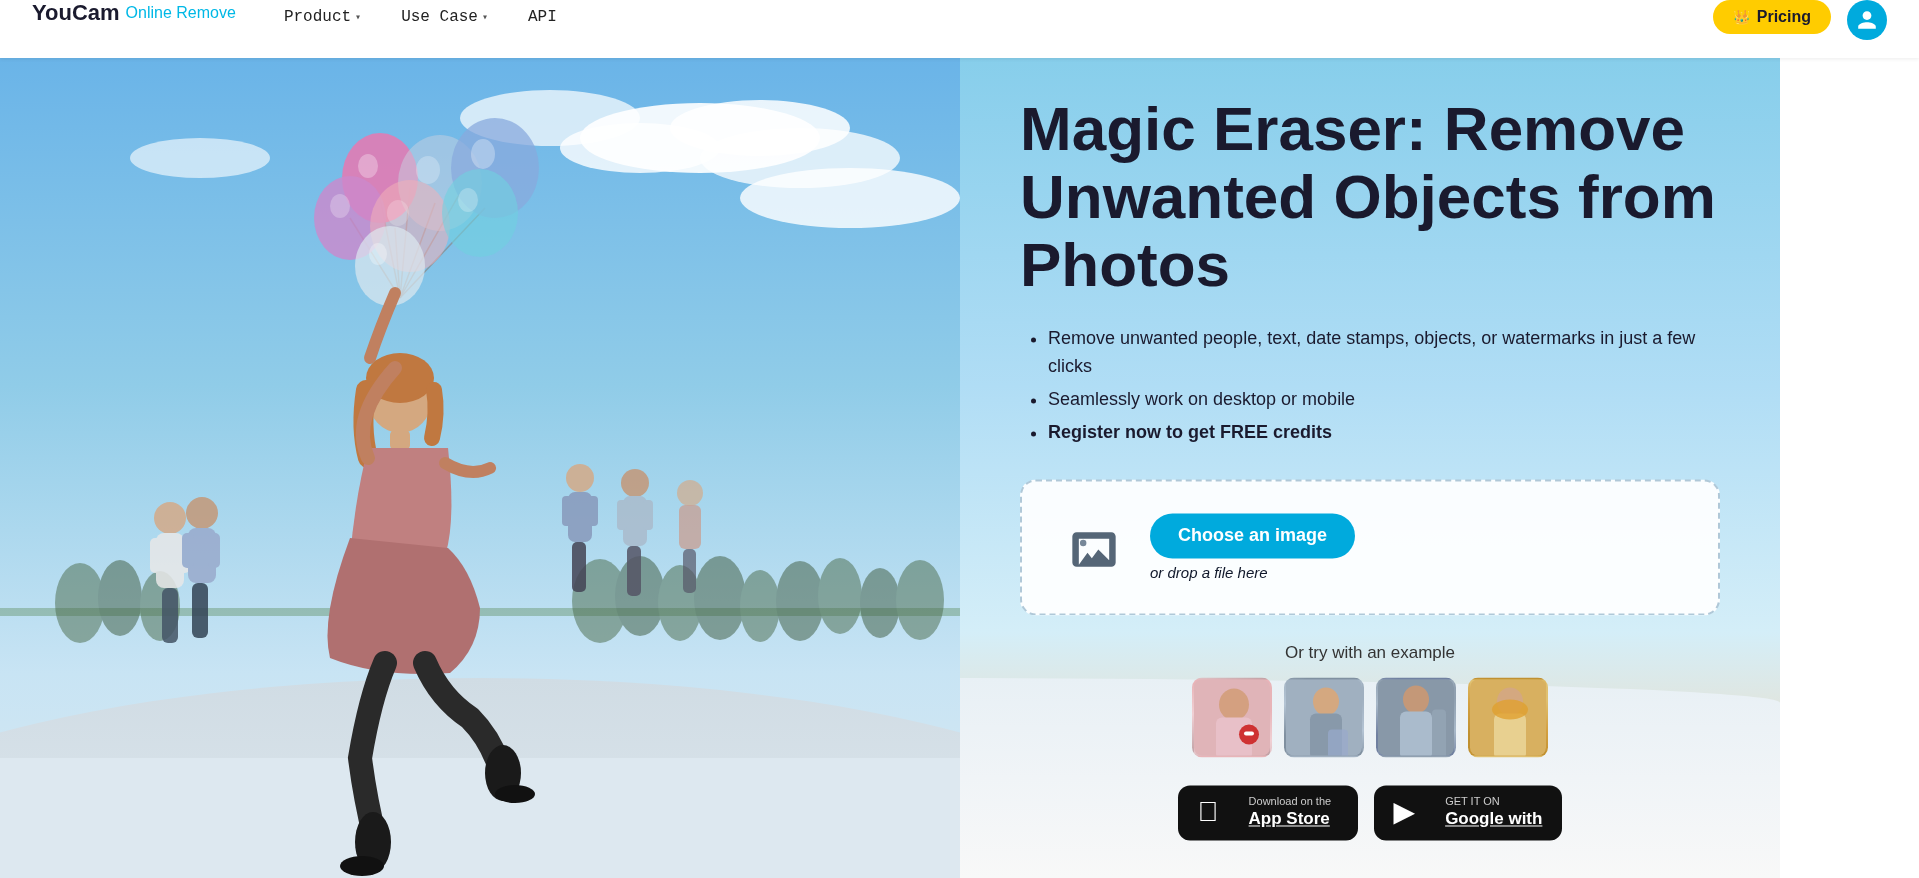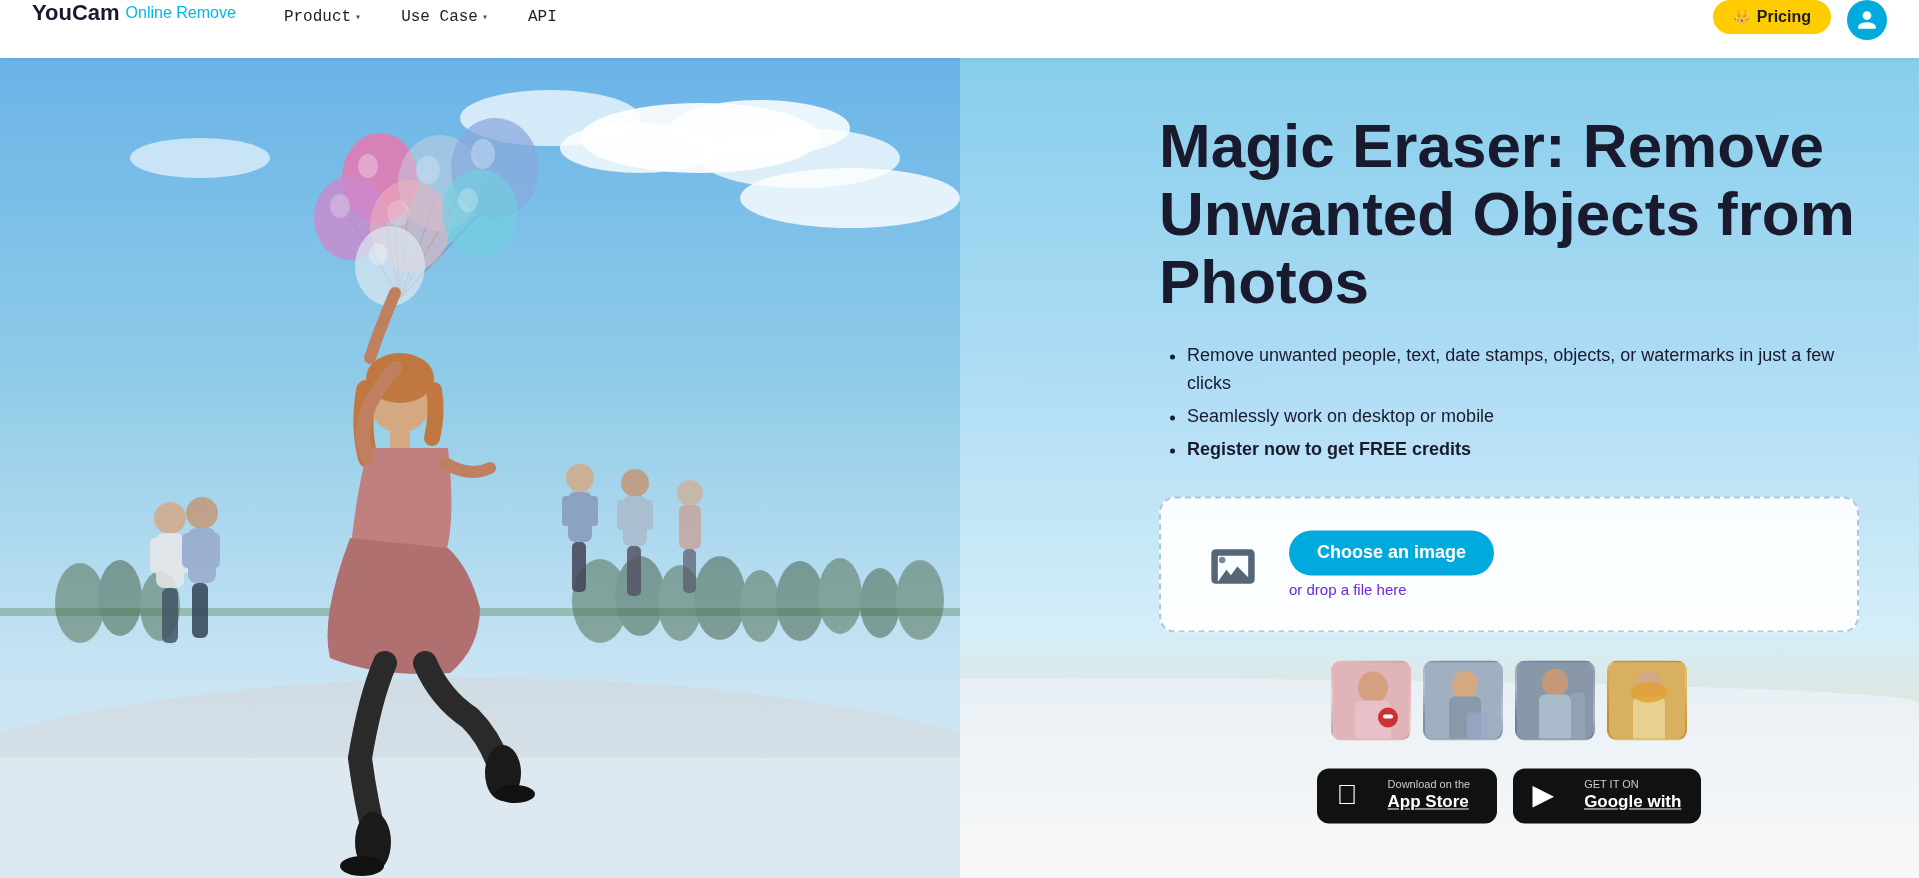--- a/index.html
+++ b/index.html
@@ -34,21 +34,21 @@
       width: 40px; height: 40px; border-radius: 50%;
       background: #00aadd; display: flex; align-items: center; justify-content: center;
       cursor: pointer; margin-left: 16px;
     }
     .nav-avatar svg { fill: white; width: 22px; height: 22px; }
 
     
     .hero {
       margin-top: 58px;
       position: relative;
-      width: 1919px;
+      width: 1780px;
       height: 820px;
       overflow: hidden;
       display: flex; align-items: center;
     }
     
     .hero-sky {
       position: absolute; inset: 0;
       background: linear-gradient(180deg, #87ceeb 0%, #b0ddf5 40%, #d4eef8 70%, #e8e0d0 85%, #c8c0a8 100%);
     }
 
@@ -94,21 +94,21 @@
       display: flex; align-items: center; justify-content: center;
       flex-shrink: 0;
     }
     .upload-icon-wrap svg { width: 52px; height: 52px; fill: #556; }
     .upload-text { display: flex; flex-direction: column; gap: 6px; }
     .upload-btn {
       background: #00aadd; color: white; font-size: 18px; font-weight: 600;
       padding: 12px 28px; border-radius: 28px; border: none; cursor: pointer;
       white-space: nowrap;
     }
-    .upload-drop { font-size: 15px; color: #6d28d9; }
+    .upload-drop { font-size: 15px; color: #0f172a; font-style: italic; }
 
     
     .examples-label { font-size: 17px; color: #333; text-align: center; margin-bottom: 14px; }
     .example-thumbs { display: flex; gap: 12px; justify-content: center; margin-bottom: 28px; }
     .example-thumb {
       width: 80px; height: 80px; border-radius: 10px;
       cursor: pointer; border: 2px solid transparent;
       overflow: hidden; background: #ccc;
       flex-shrink: 0;
     }
@@ -345,20 +345,21 @@
           <path d="M40 8H8C5.8 8 4 9.8 4 12v24c0 2.2 1.8 4 4 4h32c2.2 0 4-1.8 4-4V12c0-2.2-1.8-4-4-4zm-2 26L28 24l-6 8-4-5-8 11V14h28v20z" fill="#556677"></path>
           <circle cx="14" cy="18" r="3" fill="#778899"></circle>
         </svg>
       </div>
       <div class="upload-text">
         <button class="upload-btn">Choose an image</button>
         <span class="upload-drop">or drop a file here</span>
       </div>
     </div>
 
+    <p class="examples-label">Or try with an example</p>
     <div class="example-thumbs">
       <div class="example-thumb thumb-1">
         <svg viewBox="0 0 80 80" width="80" height="80">
           <rect width="80" height="80" fill="#e0b4b8"></rect>
           <ellipse cx="40" cy="25" rx="15" ry="16" fill="#d4a080"></ellipse>
           <rect x="22" y="38" width="36" height="42" rx="6" fill="#e8c0c8"></rect>
 
           <circle cx="55" cy="55" r="10" fill="#cc2222" opacity="0.9"></circle>
           <rect x="50" y="52" width="10" height="4" rx="2" fill="white"></rect>
         </svg>

